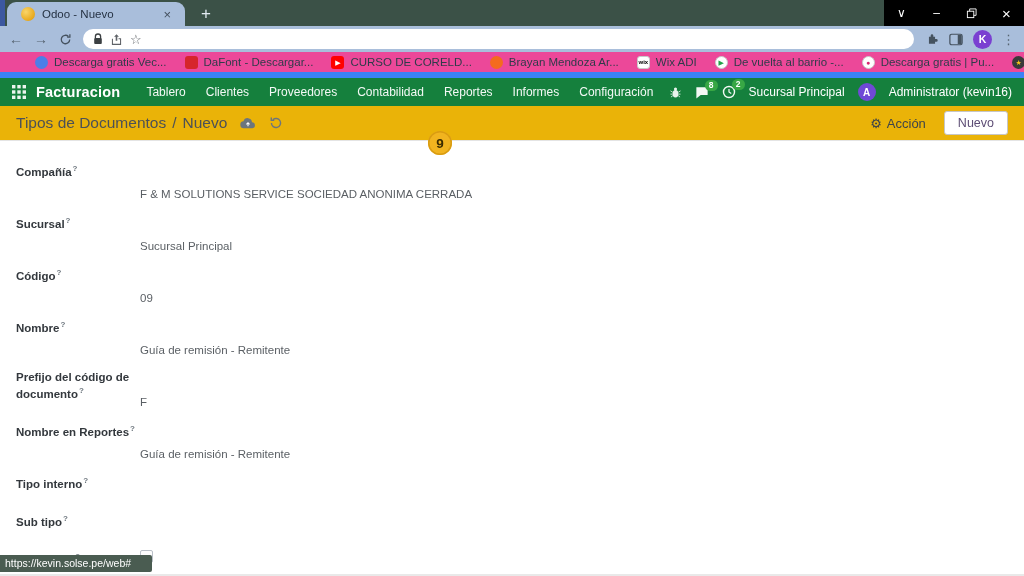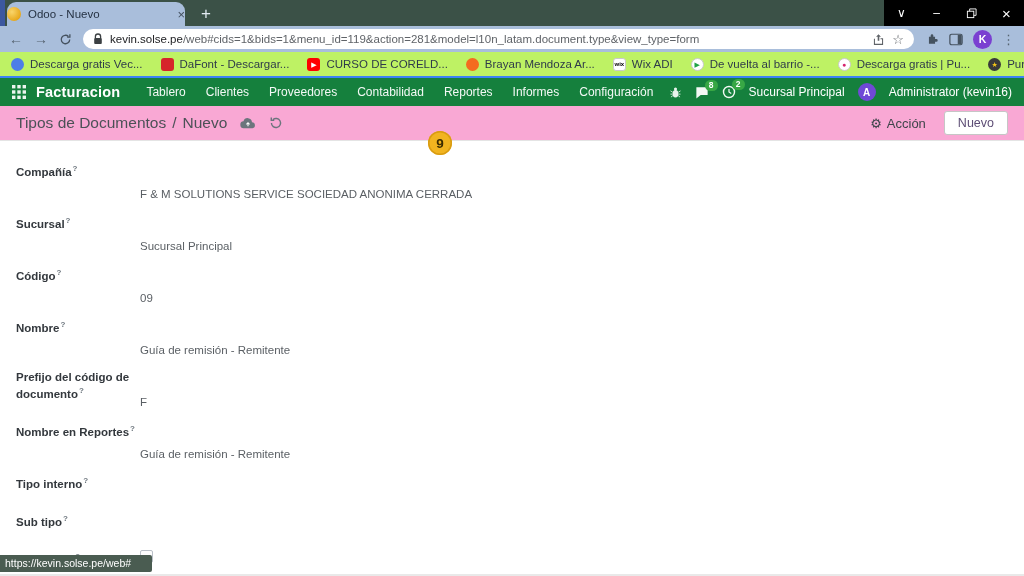--- a/index.html
+++ b/index.html
@@ -2,59 +2,59 @@
 <html><head>
 <meta charset="utf-8">
 <style>
   * { margin:0; padding:0; box-sizing:border-box; }
   html,body { width:1024px; height:576px; overflow:hidden; }
   body { font-family:"Liberation Sans", sans-serif; background:#fff; position:relative; }
 
   
   .titlebar { height:26px; background:#3b5147; position:relative; display:flex; align-items:flex-end; }
   .left-edge { position:absolute; left:0; top:0; width:5px; height:26px; background:#3c58a0; }
-  .tab { margin-left:7px; width:178px; height:24px; background:#a9bedb; border-radius:9px 9px 0 0; display:flex; align-items:center; padding:0 0; gap:7px; }
+  .tab { margin-left:7px; width:178px; height:24px; background:#a9bedb; border-radius:9px 9px 0 0; display:flex; align-items:center; padding:0 14px; gap:7px; }
   .favicon { width:14px; height:14px; border-radius:50%; background:radial-gradient(circle at 35% 35%, #f9d56a, #e8a91d 70%, #c98c12); flex:0 0 auto; }
   .tab-title { font-size:11.5px; color:#253243; flex:1; white-space:nowrap; overflow:hidden; }
   .tab-close { font-size:13px; color:#44505f; line-height:1; cursor:default; }
   .newtab-btn { color:#e3ebf3; font-size:17px; margin:0 0 4px 16px; line-height:1; }
   .win-controls { position:absolute; right:0; top:0; width:140px; height:26px; background:#000; display:flex; }
   .win-btn { flex:1; color:#fff; display:flex; align-items:center; justify-content:center; font-size:12px; }
   .win-btn svg { display:block; }
 
   .toolbar { height:26px; background:#a9bedb; display:flex; align-items:center; padding:0 9px; gap:11px; }
   .nav-arrow { font-size:14px; color:#55626f; line-height:1; }
   .reload-icon svg { display:block; }
   .omnibox { flex:1; height:20px; background:#fff; border-radius:11px; display:flex; align-items:center; padding:0 10px; gap:7px; overflow:hidden; }
   .url-text { font-size:11.5px; white-space:nowrap; overflow:hidden; flex:1; }
   .url-domain { color:#202124; }
   .url-path { color:#5f6368; }
   .omni-icon { color:#5f6368; font-size:13px; line-height:1; flex:0 0 auto; }
   .toolbar-right { display:flex; align-items:center; gap:10px; }
   .avatar-k { width:19px; height:19px; border-radius:50%; background:#7a3fd1; color:#fff; font-size:10.5px; font-weight:700; display:flex; align-items:center; justify-content:center; }
   .dots { color:#55626f; font-size:13px; }
 
-  .bookmarksbar { height:26px; background:#bef264; display:flex; align-items:center; padding:0 2px; font-size:11.5px; color:#2f3b4a; border-bottom:2px solid #3b82f6; }
+  .bookmarksbar { height:26px; background:#ec4899; display:flex; align-items:center; padding:0 26px; font-size:11.5px; color:#2f3b4a; border-bottom:6px solid #3b82f6; }
   .bookmark { display:flex; align-items:center; gap:6px; padding:0 9px; white-space:nowrap; }
   .bm-icon { width:13px; height:13px; display:flex; align-items:center; justify-content:center; font-size:7px; line-height:1; flex:0 0 auto; }
 
   
   .odoonav { height:28px; background:#15803d; display:flex; align-items:center; color:#fff; padding:0 12px; font-size:12px; }
   .apps-grid { margin-right:10px; display:block; }
   .app-name { font-size:14.5px; font-weight:700; margin-right:16px; letter-spacing:.2px; }
   .nav-menu-item { padding:0 10px; color:rgba(255,255,255,.95); }
   .nav-right { margin-left:auto; display:flex; align-items:center; gap:13px; }
   .systray-icon { position:relative; display:flex; align-items:center; }
   .badge { position:absolute; top:-6px; right:-9px; background:#38a745; color:#fff; font-size:8.5px; font-weight:700; border-radius:7px; padding:1px 4px; line-height:1.1; }
   .branch-name { font-size:12px; }
   .avatar-a { width:18px; height:18px; border-radius:50%; background:#6f49d6; color:#fff; font-size:10px; font-weight:700; display:flex; align-items:center; justify-content:center; }
   .user-name { font-size:12px; }
 
   
-  .controlpanel { height:35px; background:#f9a8d4; border-bottom:1px solid #e4e4e4; display:flex; align-items:center; padding:16px 16px; }
+  .controlpanel { height:35px; background:#eab308; border-bottom:1px solid #e4e4e4; display:flex; align-items:center; padding:16px 16px; }
   .breadcrumb { font-size:15.5px; color:#4c5157; display:flex; align-items:center; gap:6px; }
   .bc-sep { color:#4c5157; }
   .cp-icon { margin-left:13px; display:flex; align-items:center; }
   .cp-right { margin-left:auto; display:flex; align-items:center; gap:18px; }
   .action-menu { font-size:13px; color:#3e444a; display:flex; align-items:center; gap:5px; }
   .gear { font-size:13px; color:#3e444a; }
   .new-btn { border:1px solid #c6c6c6; border-radius:3px; background:#fff; color:#5d4d75; font-size:12.5px; padding:4px 13px; font-family:"Liberation Sans",sans-serif; }
 
   .annotation-badge { position:absolute; left:428px; top:131px; width:24px; height:24px; border-radius:50%; background:#f1b41f; box-shadow:inset 0 0 0 1.5px #d99c11; color:#3a2c00; font-size:13.5px; font-weight:700; display:flex; align-items:center; justify-content:center; z-index:9; }
 
@@ -101,21 +101,20 @@
     <svg width="13" height="13" viewBox="0 0 16 16">
         <path d="M13.2 8a5.2 5.2 0 1 1-1.6-3.75" fill="none" stroke="#45525f" stroke-width="1.6"></path>
         <path d="M13.4 1.6v3.4h-3.4" fill="none" stroke="#45525f" stroke-width="1.6"></path>
       </svg>
   </span>
   <div class="omnibox">
     <svg width="10" height="12" viewBox="0 0 10 12">
         <path d="M2.4 5V3.6a2.6 2.6 0 0 1 5.2 0V5" fill="none" stroke="#3c4043" stroke-width="1.3"></path>
         <rect x="1.2" y="5" width="7.6" height="6" rx="1" fill="#3c4043"></rect>
       </svg>
-    <span class="url-text"><span class="url-domain">kevin.solse.pe</span><span class="url-path">/web#cids=1&amp;bids=1&amp;menu_id=119&amp;action=281&amp;model=l10n_latam.document.type&amp;view_type=form</span></span>
     <svg width="13" height="13" viewBox="0 0 16 16">
         <path d="M8 1.5l3 3H9v5H7v-5H5z" fill="#5f6368"></path>
         <path d="M3 7v7h10V7h-2.5" fill="none" stroke="#5f6368" stroke-width="1.3"></path>
       </svg>
     <span class="omni-icon">☆</span>
   </div>
   <div class="toolbar-right">
     <svg width="14" height="14" viewBox="0 0 16 16">
         <path d="M4.5 5.5h2V4a1.5 1.5 0 0 1 3 0v1.5h2v2.6H13a1.5 1.5 0 0 1 0 3h-1.5V13.5h-7z" fill="#45525f"></path>
       </svg>

